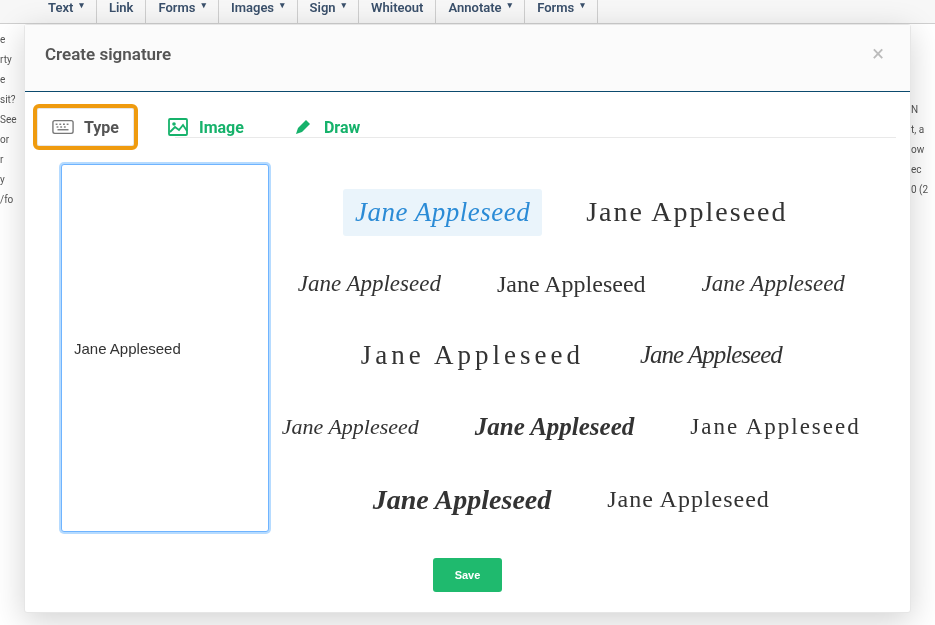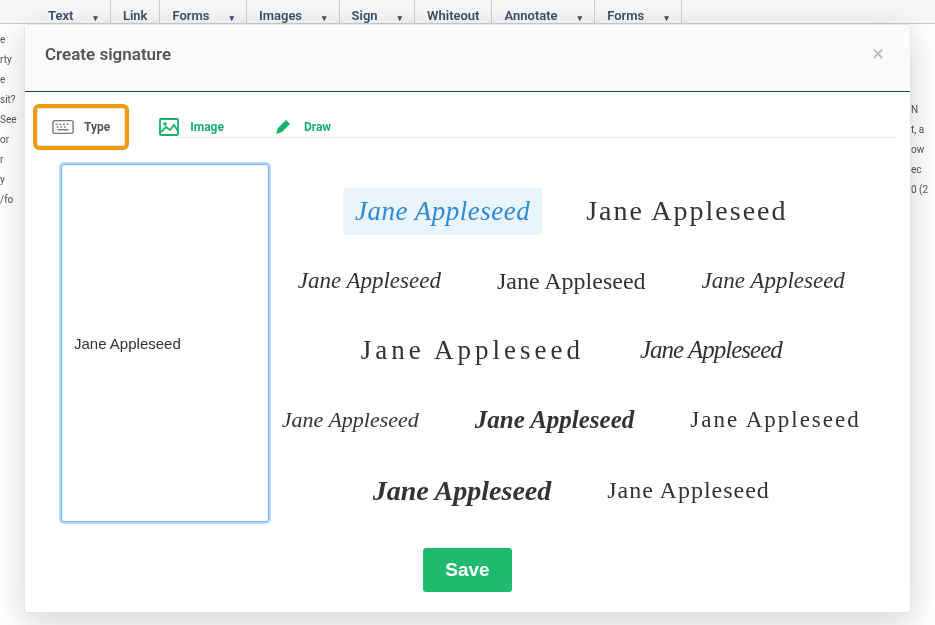--- a/index.html
+++ b/index.html
@@ -15,21 +15,21 @@
     
     .bg-toolbar {
       position: absolute; top: 0; left: 0; right: 0;
       height: 24px;
       border-bottom: 1px solid #cfcfcf;
       background: #f7f7f7;
       display: flex; align-items: center; gap: 0;
       padding-left: 36px;
       color: #3a506b; font-size: 13px; font-weight: 600;
     }
-    .bg-toolbar .sect { display:flex; align-items:flex-end; gap:20px; padding:0 12px; border-right:1px solid #cfcfcf; height: 100%;}
+    .bg-toolbar .sect { display:flex; align-items:flex-start; gap:6px; padding:0 12px; border-right:1px solid #cfcfcf; height: 100%;}
     .bg-toolbar .chev { font-size: 9px; }
     .bg-fragments { position:absolute; left:0; top:30px; width:30px; font-size:10px; color:#555; line-height: 2; }
     .bg-fragments-right { position:absolute; right:0; top:100px; width:24px; font-size:10px; color:#555; line-height: 2; text-align:left;}
 
     
     .modal {
       position: absolute;
       top: 24px; left: 24px; right: 24px; bottom: 12px;
       background: #fff;
       border: 1px solid #e6e6e6;
@@ -51,21 +51,21 @@
       display:flex; align-items:center; gap: 18px;
       padding: 16px 12px 0 12px;
       position: relative;
     }
     .tabs-underline {
       position:absolute; left: 150px; right: 14px; bottom: 8px;
       border-bottom: 1px solid #e9e9e9;
     }
     .tab {
       display:flex; align-items:center; gap: 10px;
-      padding: 8px 14px; font-size: 12px; font-weight: 700;
+      padding: 8px 14px; font-size: 16px; font-weight: 700;
       color: #16b26b; cursor: pointer;
       border: 1px solid transparent;
     }
     .tab .icon { width: 22px; height: 20px; display:inline-flex; align-items:center; justify-content:center;}
     .tab.active {
       color: #555;
       border-color: #e6e6e6;
       background: #fff;
       border-radius: 2px;
       outline: 4px solid #ef9b0f;
@@ -124,21 +124,21 @@
     .f12{ font-family: "Bradley Hand","Segoe Script", cursive; font-size: 24px; letter-spacing: 1px;}
 
     .modal-footer {
       display:flex; justify-content:center;
       padding: 18px 0 20px 0;
     }
     .save-btn {
       background: #1fba6e;
       color: #fff;
       font-weight: 700;
-      font-size: 19px;
+      font-size: 11px;
       border: none;
       padding: 11px 22px;
       border-radius: 3px;
       cursor: pointer;
     }
   </style>
 </head>
 <body>
 
 <div class="bg-toolbar">

